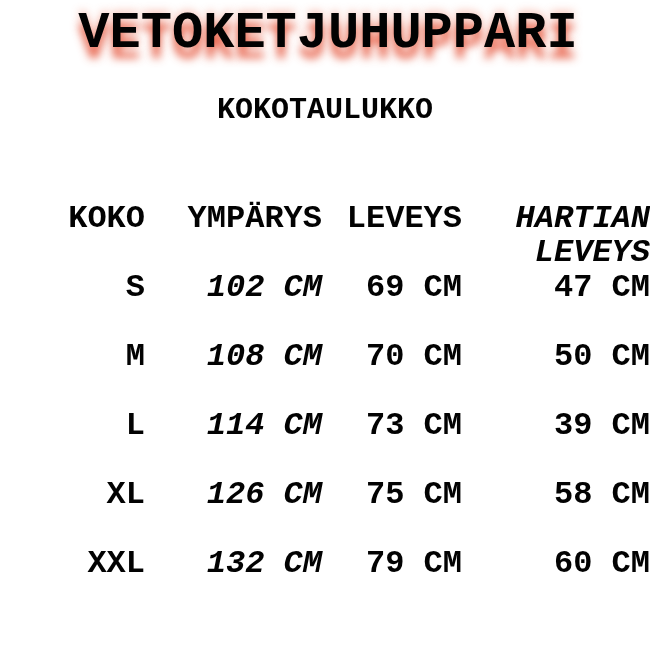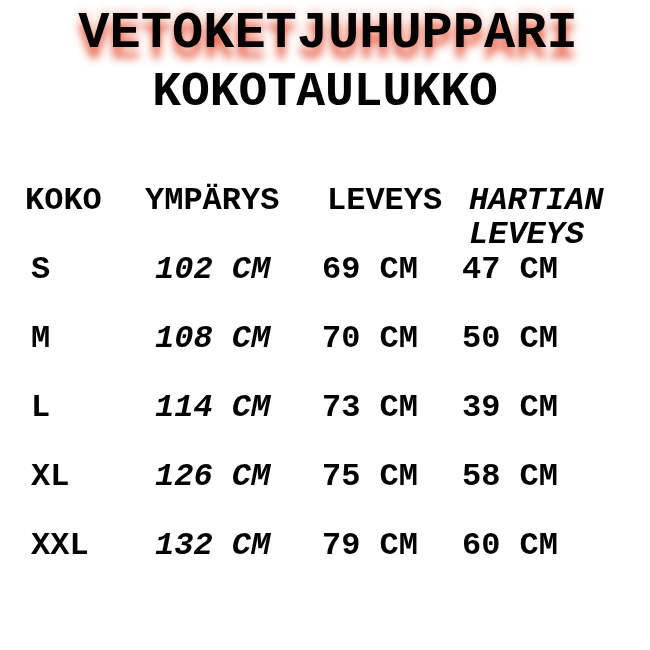--- a/index.html
+++ b/index.html
@@ -28,38 +28,38 @@
     text-align: center;
     letter-spacing: 0;
     white-space: nowrap;
     
     text-shadow:
       0 11px 8px var(--title_shadow_strong, rgba(226, 62, 32, 0.78)),
       0 -2px 9px var(--title_shadow_soft, rgba(238, 110, 80, 0.42));
     padding-left: 6px;
   }
   .subtitle {
-    margin: 10px 0 0 0;
-    font-size: 48px;
+    margin: 28px 0 0 0;
+    font-size: 30px;
     line-height: 44px;
     font-weight: 700;
     text-align: center;
     letter-spacing: 0;
     white-space: nowrap;
   }
   .size-table {
     display: grid;
     grid-template-columns: 120px 177px 140px 1fr;
     row-gap: 35px;
     margin: 70px 0 0 25px;
     font-size: 32px;
     line-height: 34px;
     white-space: nowrap;
   }
-  .th, .td { text-align: left; }
+  .th, .td { text-align: right; }
   
   .th-stack { height: 34px; overflow: visible; font-style: italic; }
   .th-stack div { padding-left: 7px; }
   .th.pad-hdr { padding-left: 5px; }
   .td.pad-size { padding-left: 6px; }
   .td.pad-val { padding-left: 10px; font-style: italic; }
 </style>
 </head>
 <body>
 

